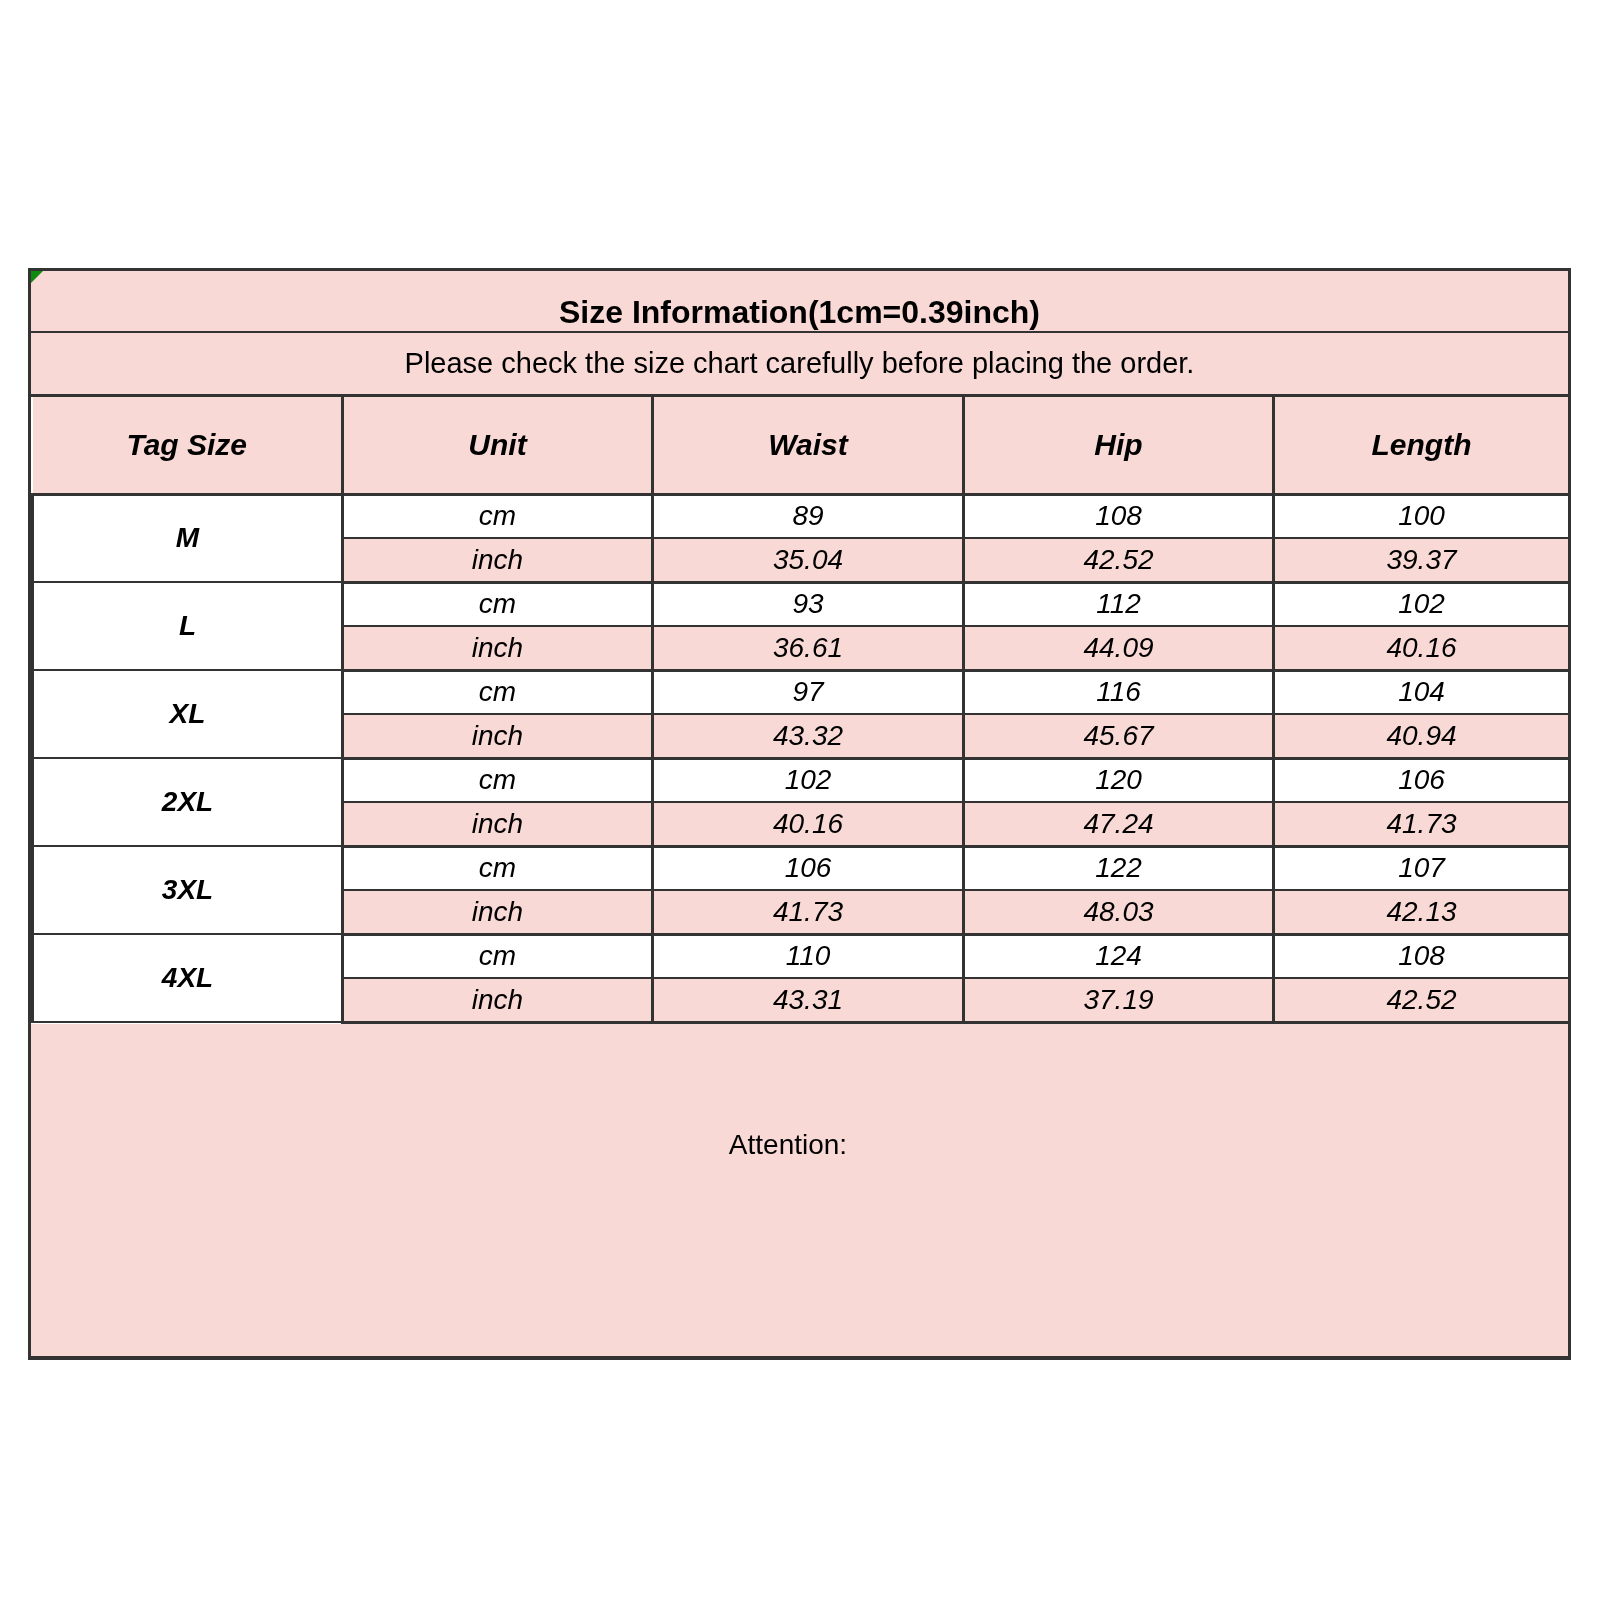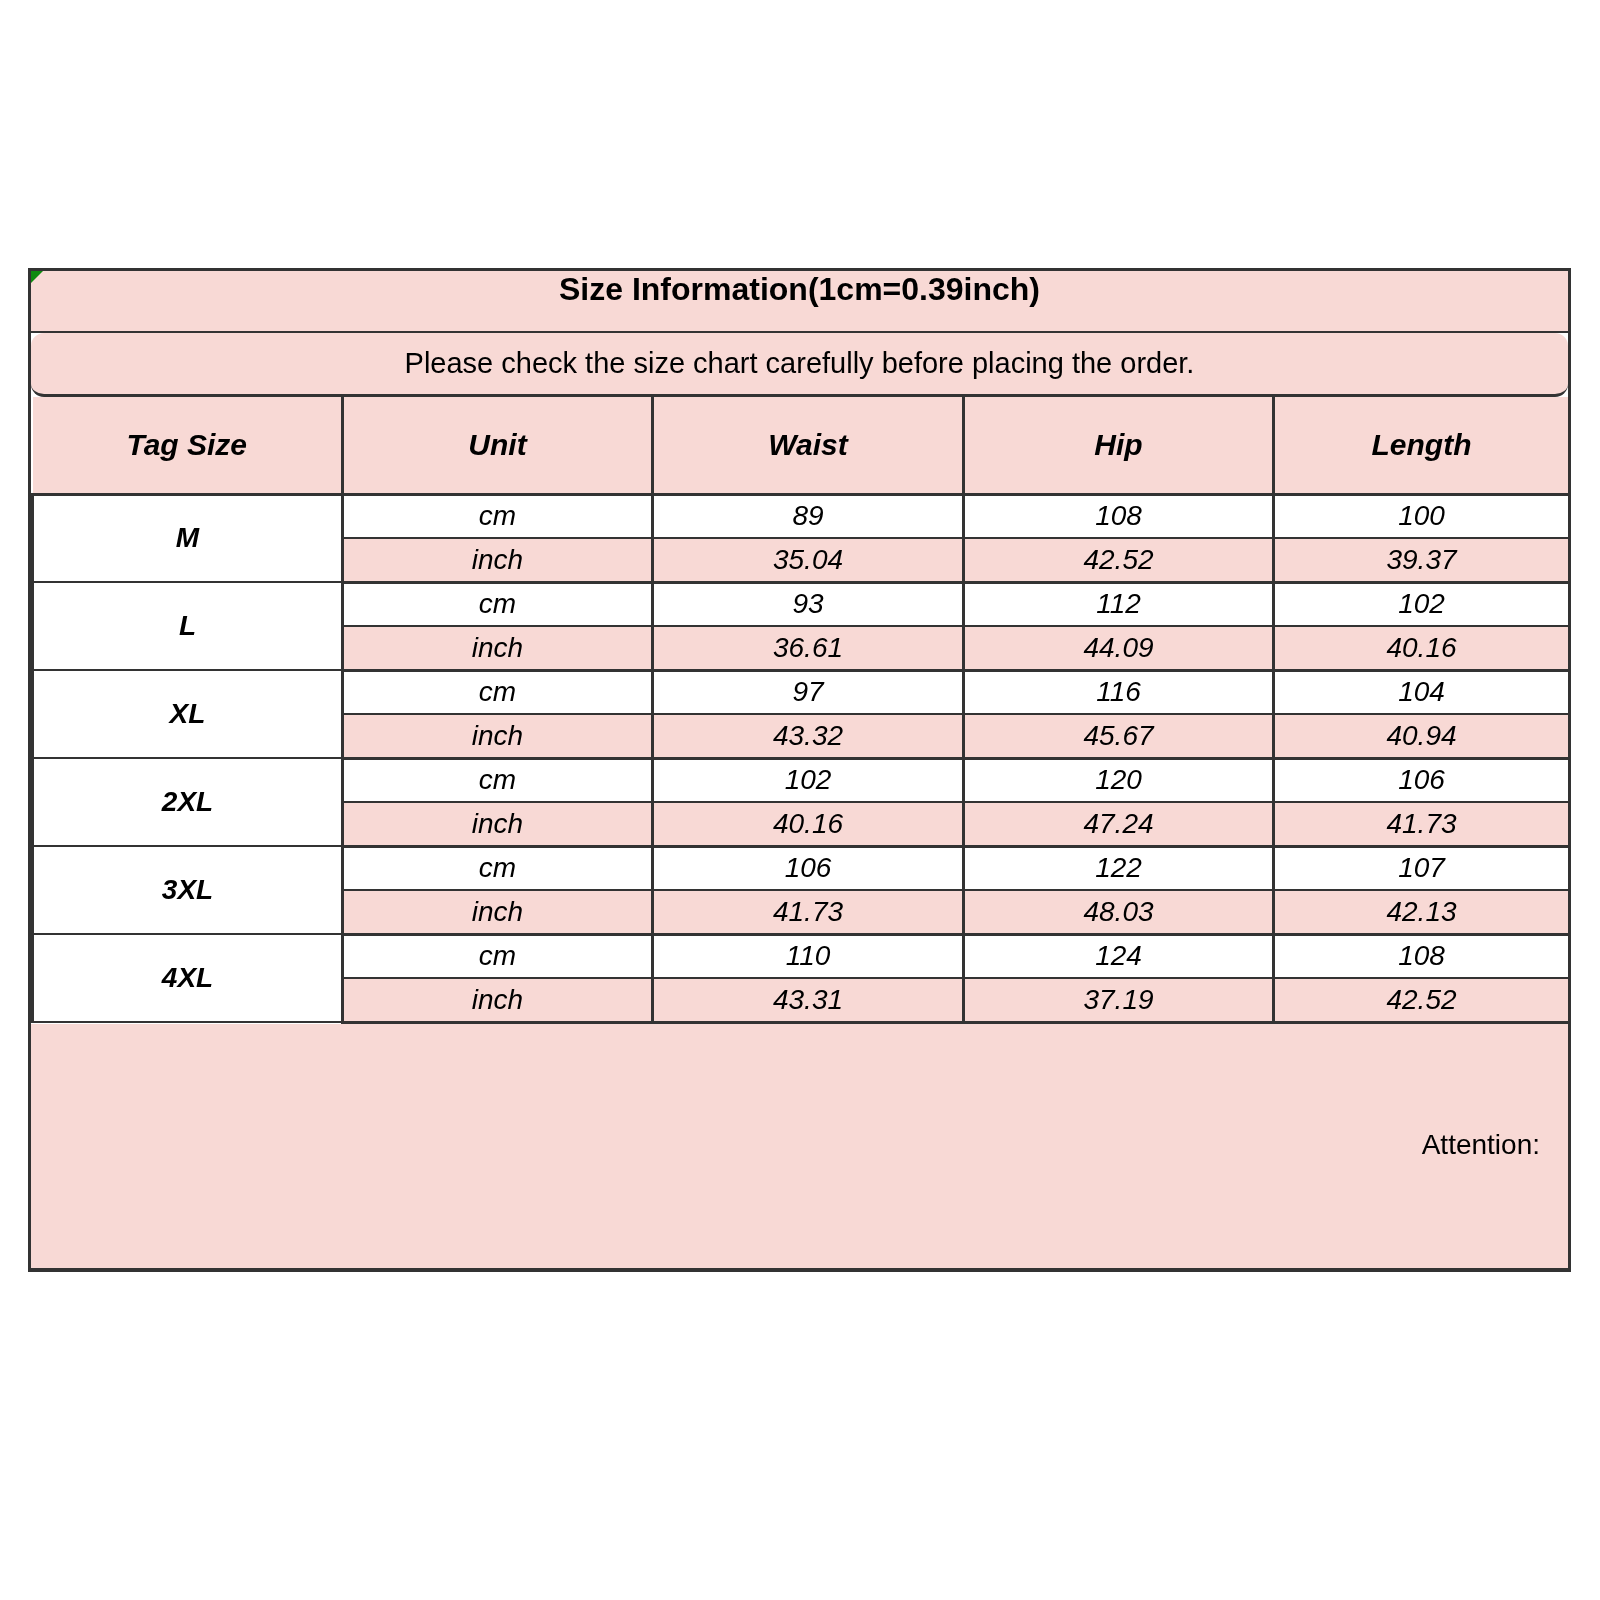--- a/index.html
+++ b/index.html
@@ -22,30 +22,29 @@
     position: absolute; left: 0; top: 0;
     width: 0; height: 0;
     border-top: 12px solid #0f8a0f;
     border-right: 12px solid transparent;
     z-index: 5;
   }
   .title-row {
     height: 62px;
     background: #f8d9d5;
     border-bottom: 2px solid #333333;
-    display: flex; align-items: flex-start; justify-content: center;
+    display: flex; align-items: flex-end; justify-content: center;
     font-weight: bold; font-size: 32px;
   }
   .subtitle-row {
     height: 64px;
     background: #f8d9d5;
     border-bottom: 3px solid #333333;
     display: flex; align-items: center; justify-content: center;
     font-size: 29px;
-    border-radius: 13px;
   }
   table.size-table {
     width: 100%;
     border-collapse: collapse;
     table-layout: fixed;
     font-style: italic;
   }
   table.size-table th {
     height: 97px;
     background: #f8d9d5;
@@ -68,26 +67,26 @@
   tr.cm-row td { border-bottom: 2px solid #333333; }
   tr.inch-row td { border-bottom: 3px solid #333333; background: #f8d9d5; }
   td.tag {
     border-left: none;
     border-bottom: 3px solid #333333;
     background: #ffffff;
     font-weight: bold;
     font-size: 32px;
   }
   .attention {
-    height: 244px;
+    height: 332px;
     background: #f8d9d5;
     padding: 100px 28px 0 5px;
     font-size: 28px;
     line-height: 42px;
-    text-align: right;
+    text-align: center;
   }
 </style>
 </head>
 <body>
 
 <div class="sheet">
   <div class="corner"></div>
 
   <div class="title-row">
     <span>Size Information(1cm=0.39inch)</span>

